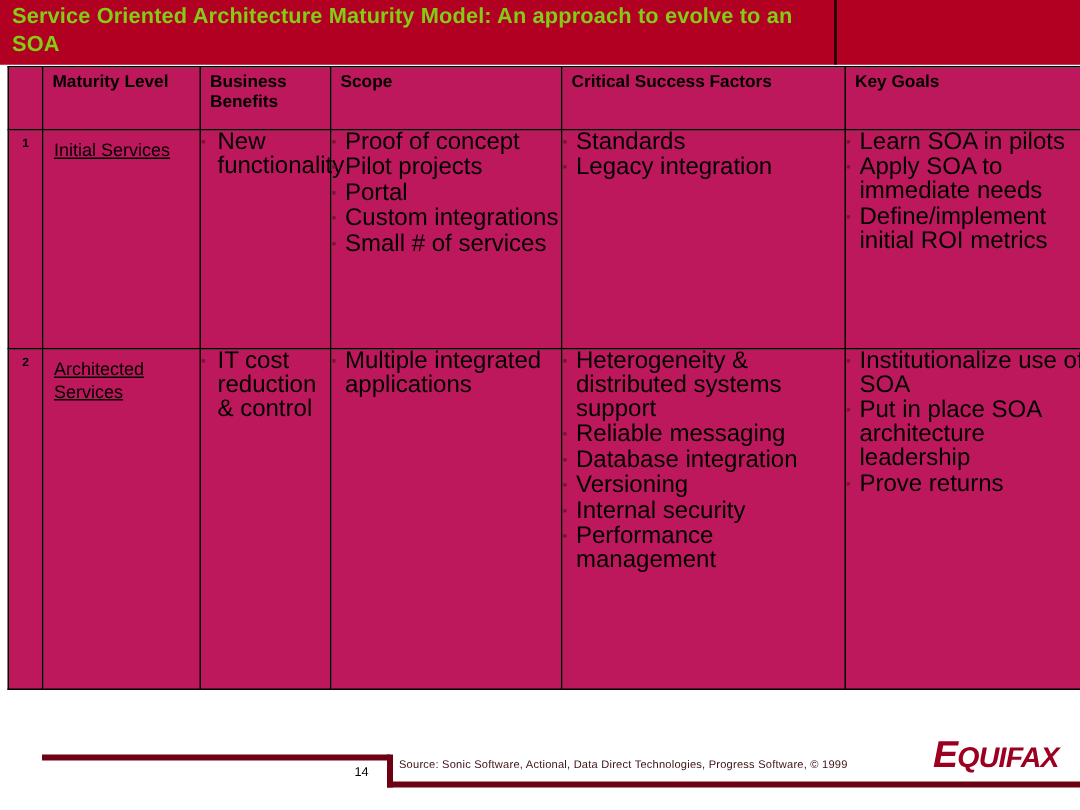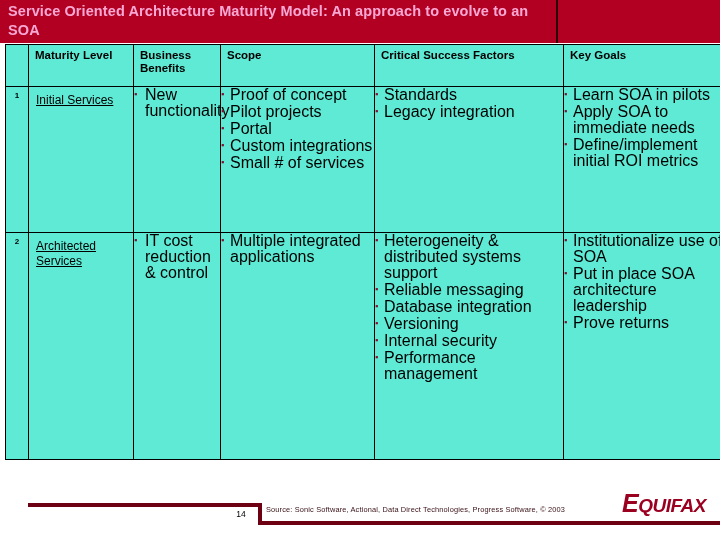--- a/index.html
+++ b/index.html
@@ -42,41 +42,41 @@
     width: 162px;
     height: 43px;
     background: #B10022;
     box-sizing: border-box;
   }
   #title-text {
     position: absolute;
     left: 8px;
     top: 2px;
     width: 540px;
-    color: #f9a8d4;
+    color: #84cc16;
     font-size: 14.5px;
     font-weight: bold;
     line-height: 18.5px;
     letter-spacing: 0.1px;
   }
 
   
   #matrix-table {
     position: absolute;
     left: 5px;
     top: 44px;
     width: 715px;
     border-collapse: collapse;
     table-layout: fixed;
   }
   #matrix-table td, #matrix-table th {
     border: 1.6px solid #000000;
     vertical-align: top;
     padding: 0;
-    background: #5eead4;
+    background: #be185d;
   }
   .col-num   { width: 22px; }
   .col-level { width: 104px; }
   .col-ben   { width: 86px; }
   .col-scope { width: 153px; margin-top: 16px; }
   .col-csf   { width: 188px; }
   .col-goals { width: 162px; }
 
   thead th {
     background: #CEE7F7;
@@ -303,15 +303,15 @@
     </tr>
 
   </tbody>
 </table>
 
 <div id="footer-rule-top"></div>
 <div id="footer-rule-riser"></div>
 <div id="footer-rule-bottom"></div>
 
 <div id="page-number">14</div>
-<div id="source-note">Source: Sonic Software, Actional, Data Direct Technologies, Progress  Software, © 2003</div>
+<div id="source-note">Source: Sonic Software, Actional, Data Direct Technologies, Progress  Software, © 1999</div>
 
 <div id="equifax-logo"><span>E</span><span class="small">QUIFAX</span></div>
 
 </body></html>

